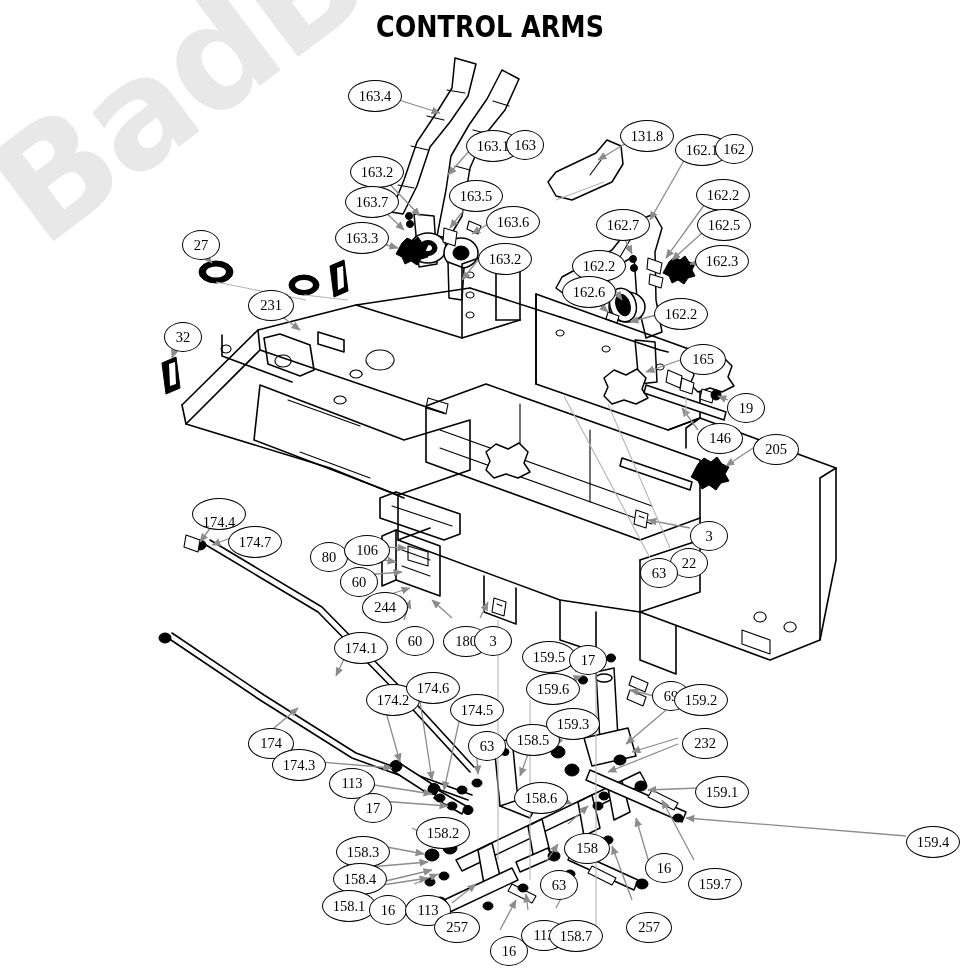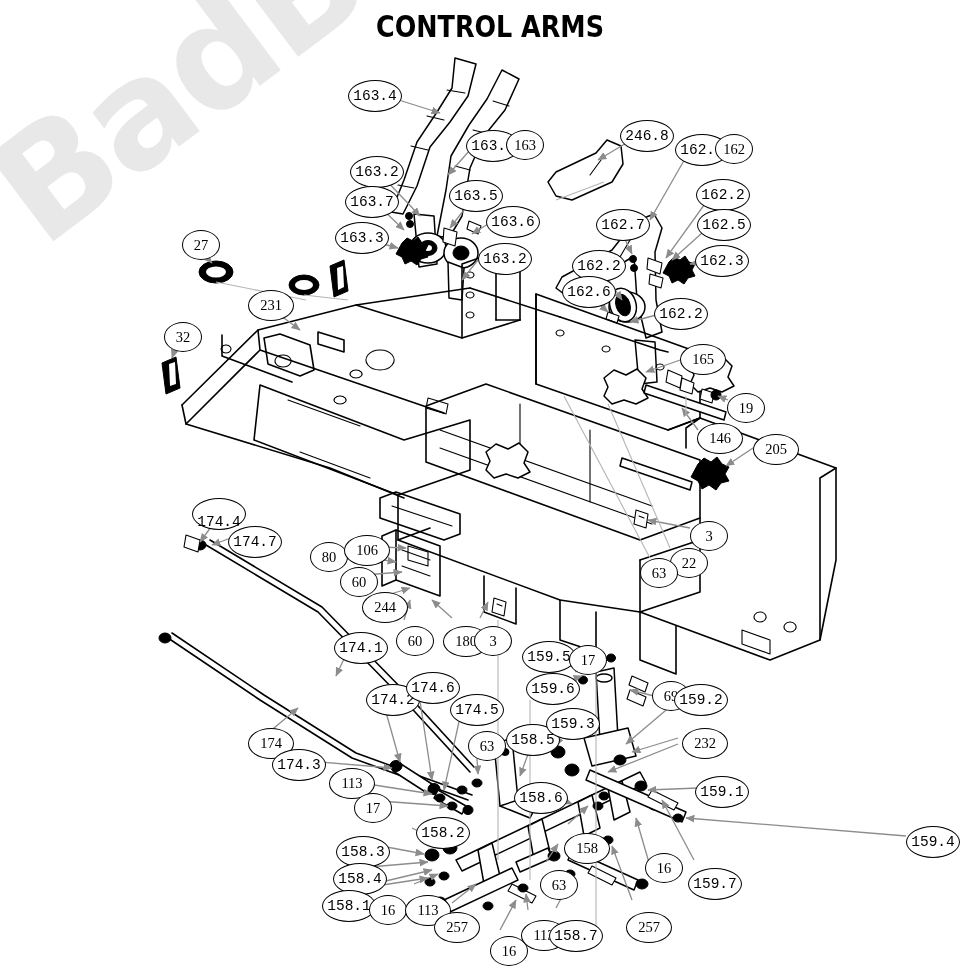--- a/index.html
+++ b/index.html
@@ -42,21 +42,21 @@
     font-family:"Liberation Serif",serif;
     font-size:14.5px;
     color:#000;
     line-height:1;
     box-sizing:border-box;
     white-space:nowrap;
     z-index:5;
   }
   .c-sm{width:38px;height:30px;}   
   .c-md{width:46px;height:31px;}   
-  .c-lg{width:54px;height:32px;font-family:Liberation Mono, monospace;}   
+  .c-lg{width:54px;height:32px;}   
 </style>
 </head>
 <body>
 
 <div id="stage">
 
   <div id="watermark">BadBoyMowerParts.com</div>
 
   <div id="title">CONTROL ARMS</div>
 
@@ -422,21 +422,21 @@
       <div class="callout c-sm" style="left: 182px; top: 230px;">
         <span>27</span>
       </div>
       <div class="callout c-md" style="left: 248px; top: 290px;">
         <span>231</span>
       </div>
       <div class="callout c-sm" style="left: 164px; top: 322px;">
         <span>32</span>
       </div>
       <div class="callout c-lg" style="left: 620px; top: 120px;">
-        <span>246.8</span>
+        <span>131.8</span>
       </div>
       <div class="callout c-lg" style="left: 675px; top: 134px;">
         <span>162.1</span>
       </div>
       <div class="callout c-sm" style="left: 715px; top: 134px;">
         <span>162</span>
       </div>
       <div class="callout c-lg" style="left: 696px; top: 179px;">
         <span>162.2</span>
       </div>

